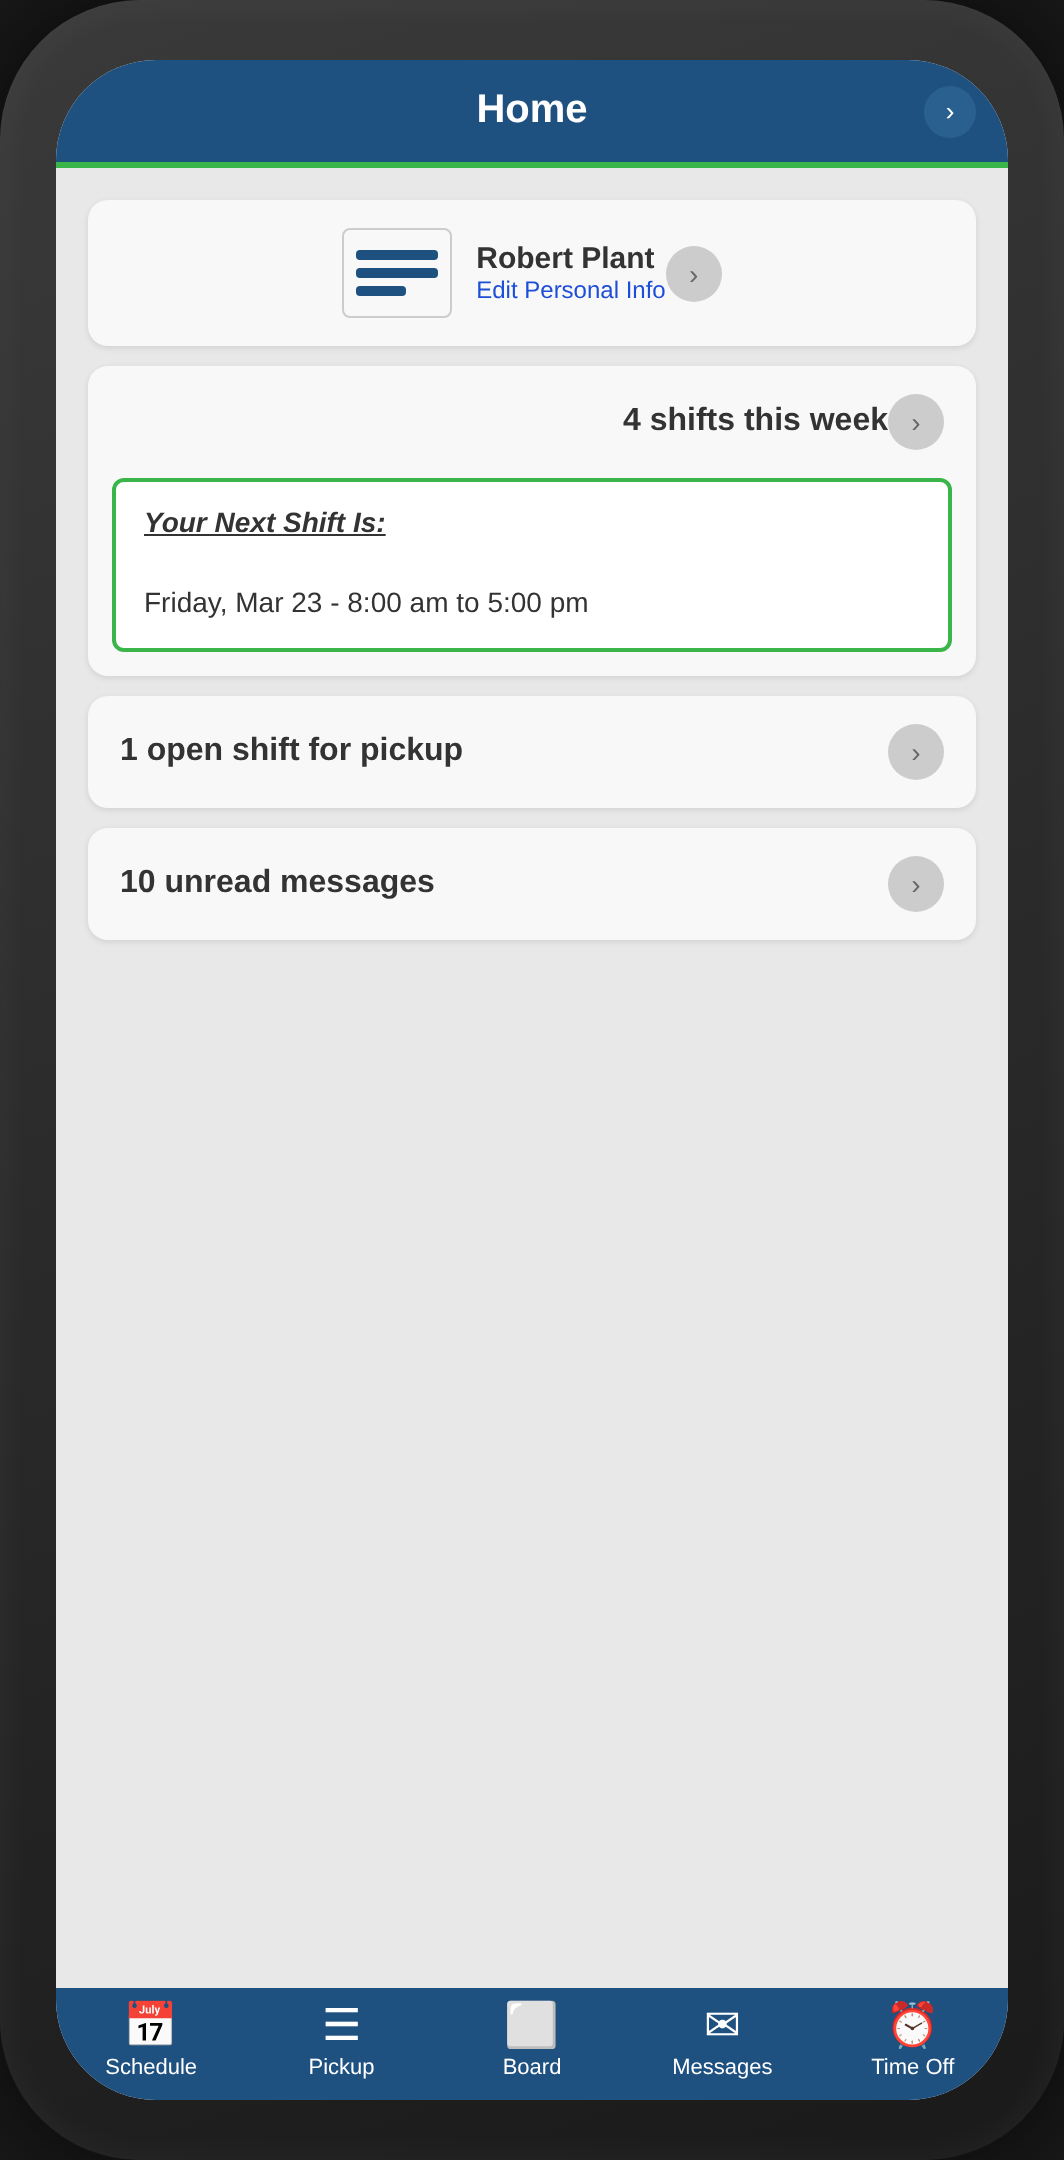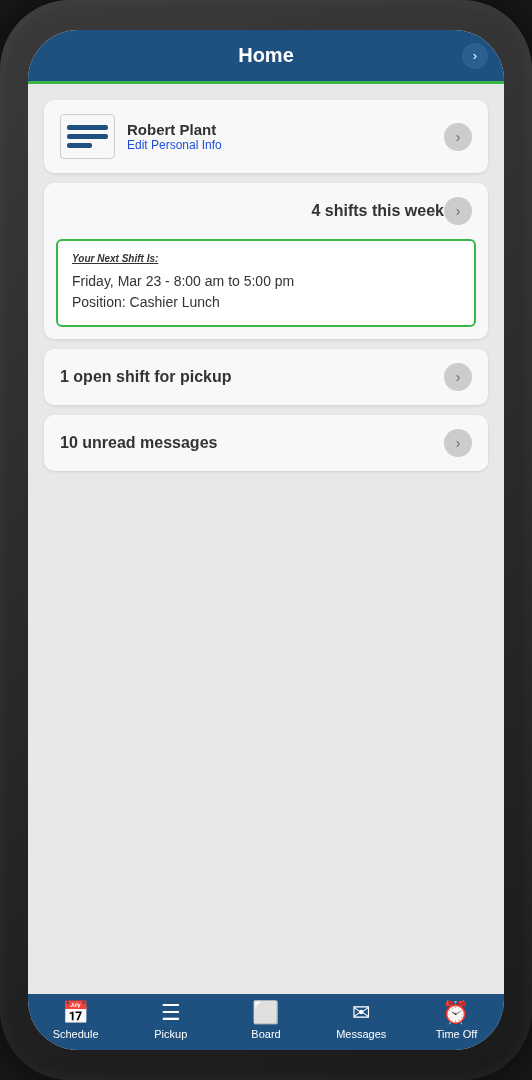--- a/index.html
+++ b/index.html
@@ -82,21 +82,21 @@
       gap: 10px;
       overflow-y: auto;
     }
     
     .card {
       background: #f8f8f8;
       border-radius: 10px;
       padding: 14px 16px;
       display: flex;
       align-items: center;
-      justify-content: space-between;
+      justify-content: center;
       box-shadow: 0 1px 3px rgba(0,0,0,0.1);
     }
     .card-left {
       display: flex;
       align-items: center;
       gap: 12px;
     }
     .profile-icon {
       width: 55px;
       height: 45px;
@@ -161,26 +161,26 @@
       color: #333;
     }
     .next-shift-box {
       margin: 0 12px 12px 12px;
       border: 2.5px solid #3ab54a;
       border-radius: 6px;
       padding: 12px 14px;
       background: #fff;
     }
     .next-shift-label {
-      font-size: 10px;
+      font-size: 14px;
       font-weight: bold;
       color: #333;
       text-decoration: underline;
       font-style: italic;
-      margin-bottom: 7px;
+      margin-bottom: 22px;
     }
     .next-shift-time {
       font-size: 14px;
       color: #333;
       line-height: 1.5;
     }
     
     .row-item {
       background: #f8f8f8;
       border-radius: 10px;
@@ -258,21 +258,20 @@
       <div class="shifts-section">
         <div class="shifts-header">
           <span class="shifts-title">4 shifts this week</span>
           <div class="circle-arrow">
             <span>›</span>
           </div>
         </div>
         <div class="next-shift-box">
           <div class="next-shift-label">Your Next Shift Is:</div>
           <div class="next-shift-time">Friday, Mar 23 - 8:00 am to 5:00 pm</div>
-          <div class="next-shift-time">Position: Cashier Lunch</div>
         </div>
       </div>
 
       <div class="row-item">
         <span class="row-item-text">1 open shift for pickup</span>
         <div class="circle-arrow">
           <span>›</span>
         </div>
       </div>
 

